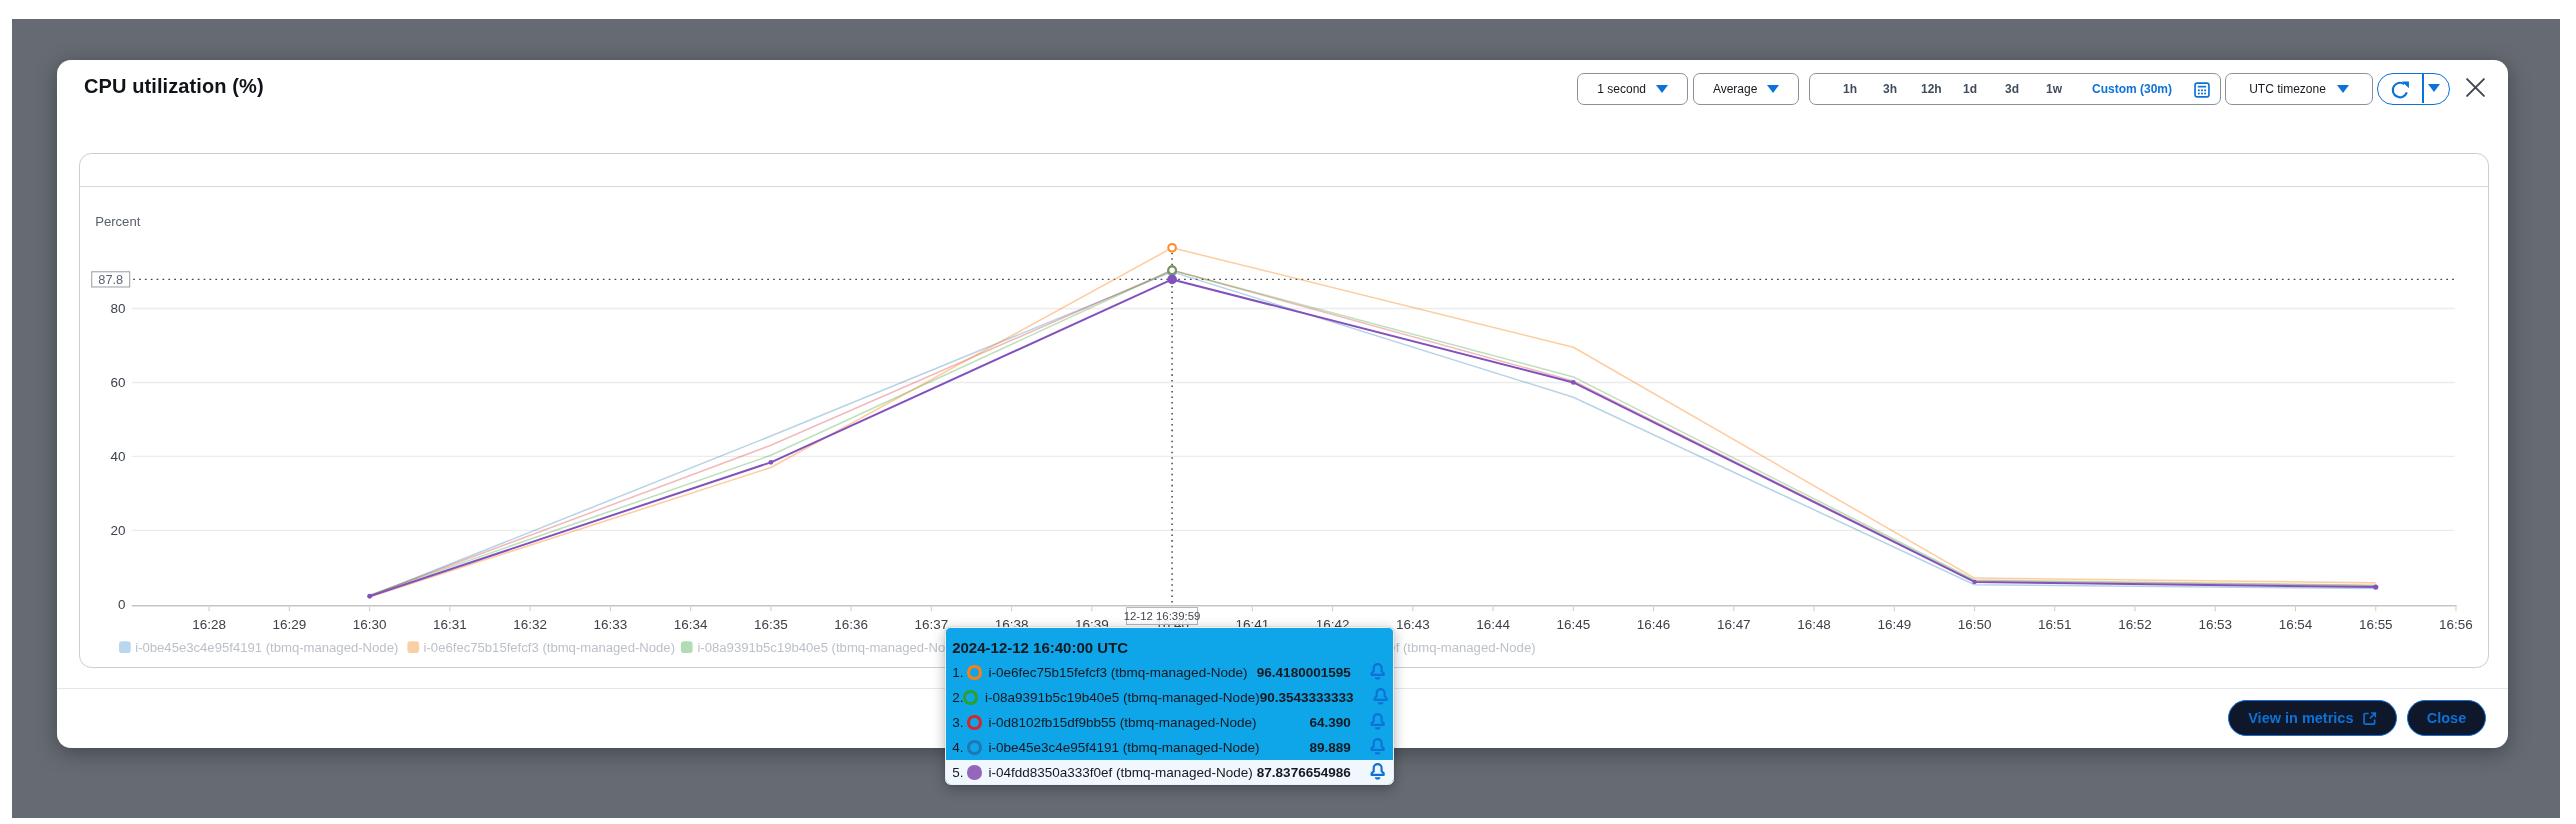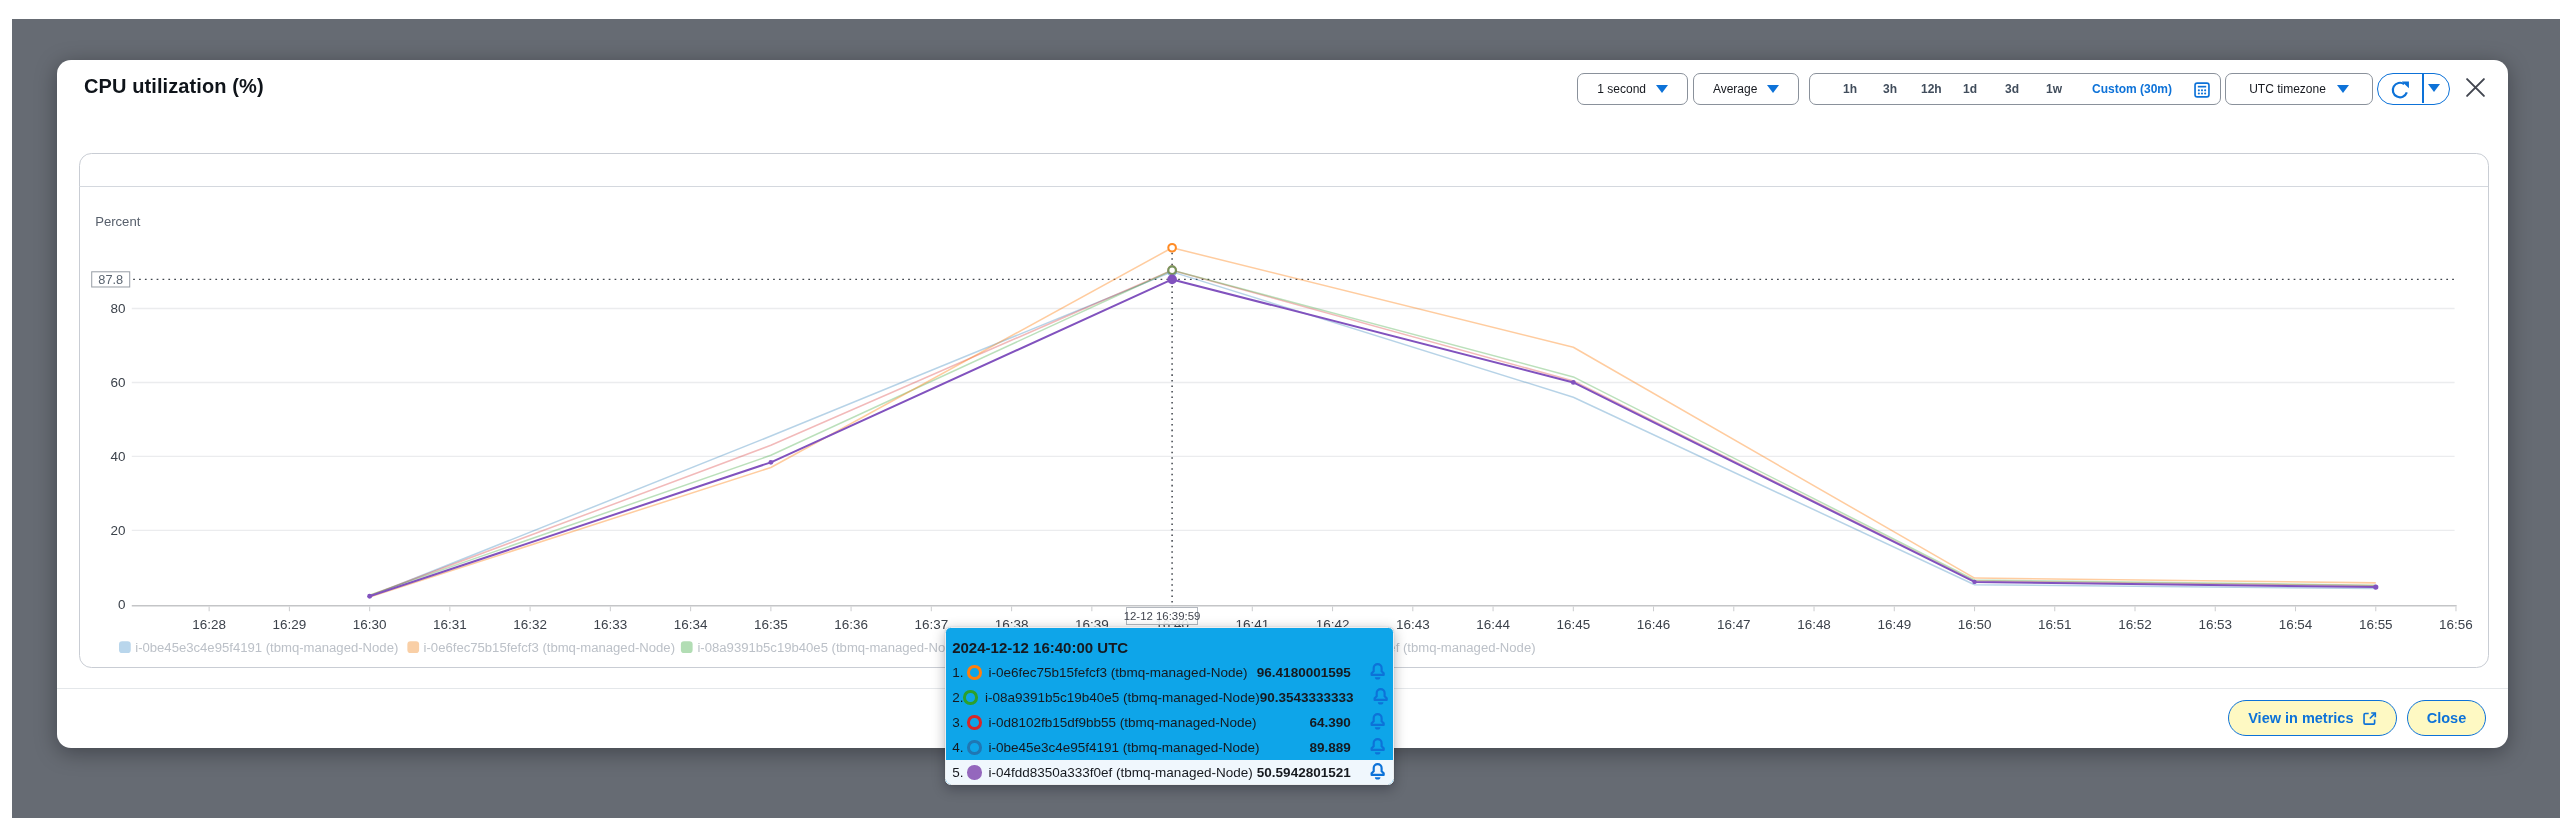--- a/index.html
+++ b/index.html
@@ -8,21 +8,21 @@
   .modal { position:absolute; left:57px; top:60px; width:2451px; height:688px; background:#ffffff; border-radius:14px; box-shadow:0 4.1px 21px rgba(0,0,10,0.35); }
   .title { position:absolute; left:84px; top:75px; font-size:20px; font-weight:700; color:#0f141a; letter-spacing:0.1px; }
   
   .hbtn { position:absolute; top:73px; height:32px; border:1.4px solid #8a919b; border-radius:7px; background:#fff; display:flex; align-items:center; justify-content:center; font-size:12px; color:#16191f; font-weight:400; }
   .caret { display:inline-block; width:0; height:0; border-left:6.2px solid transparent; border-right:6.2px solid transparent; border-top:8.3px solid #0d72d8; }
   .chartcard { position:absolute; left:79px; top:153px; width:2410px; height:515px; border:1.4px solid #c9cdd4; border-radius:12.4px; background:#fff; }
   .cardline { position:absolute; left:79px; top:186px; width:2409px; height:1.4px; background:#d4d8de; }
   .xclose { position:absolute; left:2465px; top:77px; width:21px; height:21px; }
   
   .footline { position:absolute; left:57px; top:688px; width:2451px; height:1.4px; background:#e4e7ea; }
-  .fbtn { position:absolute; top:700px; height:36px; border:1.7px solid #0d72d8; border-radius:18px; background:#fef9c3; color:#0d72d8; font-weight:700; font-size:14.5px; display:flex; align-items:center; justify-content:center; }
+  .fbtn { position:absolute; top:700px; height:36px; border:1.7px solid #0d72d8; border-radius:18px; background:#0f172a; color:#0d72d8; font-weight:700; font-size:14.5px; display:flex; align-items:center; justify-content:center; }
   
   .tooltip { position:absolute; left:945px; top:627px; width:449px; height:158px; background:#0ea5e9; border-radius:5.5px; box-shadow:0 3.5px 12.4px rgba(0,0,20,0.3), 0 0 1.4px rgba(0,0,20,0.2); border:0.7px solid #eceef0; z-index:30; overflow:hidden; font-size:13.5px; color:#16191f; }
   .ttheader { position:absolute; left:6.2px; top:11px; font-size:15px; font-weight:700; color:#16191f; }
   .ttrow { position:absolute; left:0; width:449px; height:25px; display:flex; align-items:center; }
   .ttnum { width:21px; padding-left:6.2px; color:#16191f; }
   .ring { width:14.5px; height:14.5px; border-radius:50%; margin-right:7px; flex:none; }
   .ttname { white-space:nowrap; }
   .ttval { font-weight:700; margin-left:auto; text-align:center; white-space:nowrap; }
   .bell { width:17.3px; margin-left:18px; margin-right:9px; flex:none; }
 </style>
@@ -215,21 +215,21 @@
       <span class="ttval">89.889</span>
       <span class="bell"><svg width="17.3" height="18.7" viewBox="0 0 24 26">
           <path d="M12 3 c-3.1 0 -5.5 2.4 -5.5 5.4 v4.4 l-2.9 3 v2.2 h16.8 v-2.2 l-2.9 -3 V8.4 c0 -3 -2.4 -5.4 -5.5 -5.4 z" fill="none" stroke="#0d72d8" stroke-width="3" stroke-linejoin="round"></path>
           <path d="M8.1 21.1 h7.8 a3.9 3.3 0 0 1 -7.8 0 z" fill="#0d72d8"></path>
         </svg></span>
     </div>
 <div class="ttrow" style="top:132px;background:#f0f7fd;">
       <span class="ttnum">5.</span>
       <span class="ring" style="background:#9467bd;"></span>
       <span class="ttname">i-04fdd8350a333f0ef (tbmq-managed-Node)</span>
-      <span class="ttval">50.5942801521</span>
+      <span class="ttval">87.8376654986</span>
       <span class="bell"><svg width="17.3" height="18.7" viewBox="0 0 24 26">
           <path d="M12 3 c-3.1 0 -5.5 2.4 -5.5 5.4 v4.4 l-2.9 3 v2.2 h16.8 v-2.2 l-2.9 -3 V8.4 c0 -3 -2.4 -5.4 -5.5 -5.4 z" fill="none" stroke="#0d72d8" stroke-width="3" stroke-linejoin="round"></path>
           <path d="M8.1 21.1 h7.8 a3.9 3.3 0 0 1 -7.8 0 z" fill="#0d72d8"></path>
         </svg></span>
     </div>
 </div>
 <div class="footline"></div>
 <div class="fbtn" style="left:2228px; width:169px;">View in metrics<svg style="margin-left:8.3px;" width="15" height="15" viewBox="0 0 22 22">
       <path d="M18.5 12.5 v5 a1.8 1.8 0 0 1 -1.8 1.8 H4.8 A1.8 1.8 0 0 1 3 17.5 V5.5 a1.8 1.8 0 0 1 1.8 -1.8 h5" fill="none" stroke="#0d72d8" stroke-width="2.4"></path>
       <path d="M13.5 3 H19.5 V9" fill="none" stroke="#0d72d8" stroke-width="2.4"></path>

